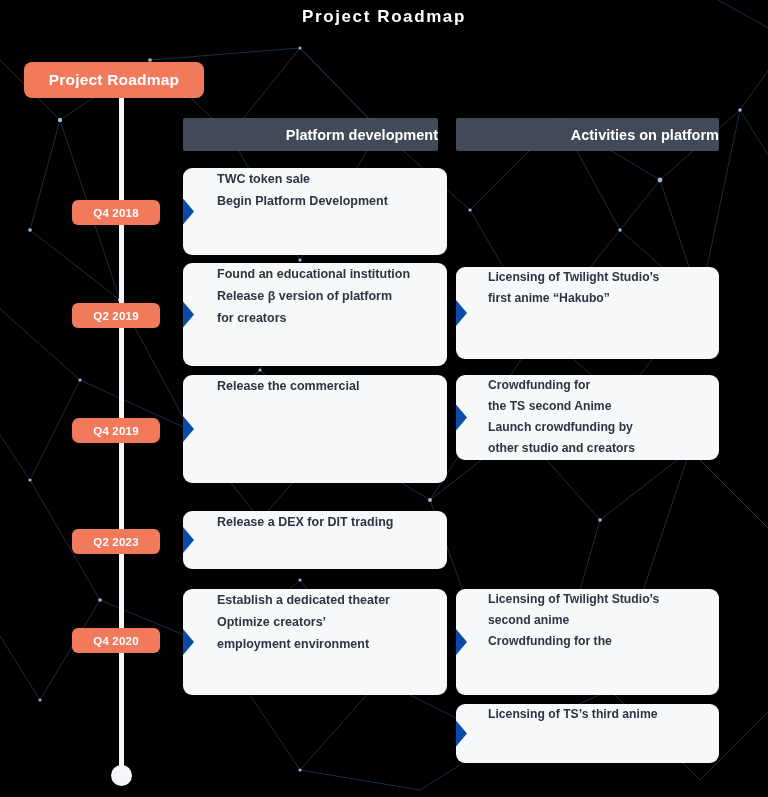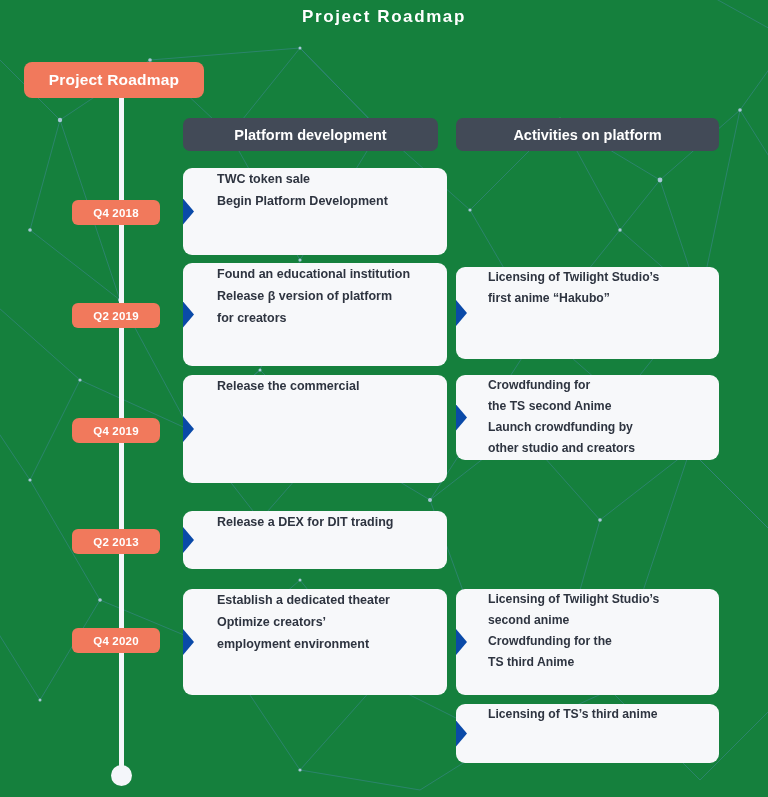--- a/index.html
+++ b/index.html
@@ -4,21 +4,21 @@
 <style>
   * { box-sizing: border-box; margin: 0; padding: 0; }
   html, body {
     width: 768px; height: 797px;
     font-family: "Liberation Sans", sans-serif;
     overflow: hidden;
   }
   #root {
     position: relative;
     width: 768px; height: 797px;
-    background: #15803d;
+    background: #000000;
     overflow: hidden;
   }
   #netbg {
     position: absolute; inset: 0;
     width: 768px; height: 797px;
     pointer-events: none;
   }
 
   
   .page-title {
@@ -59,22 +59,22 @@
     font-size: 15.5px;
     font-weight: bold;
     letter-spacing: 0.2px;
   }
 
   
   .col-header {
     position: absolute;
     height: 33px;
     background: #424a57;
-    border-radius: 7px;
-    display: flex; align-items: center; justify-content: center;
+    border-radius: 2px;
+    display: flex; align-items: center; justify-content: flex-end;
     color: #ffffff;
     font-size: 14.5px;
     font-weight: bold;
   }
   .col-header.h1 { left: 183px; top: 118px; width: 255px; }
   .col-header.h2 { left: 456px; top: 118px; width: 263px; }
 
   
   .qchip {
     position: absolute;
@@ -232,41 +232,40 @@
         <div class="line">Release the commercial</div>
       </div>
       <div class="card right" style="left: 456px; top: 375px; width: 263px; height: 85px;">
         <div class="notch"></div>
         <div class="line">Crowdfunding for</div>
         <div class="line">the TS second Anime</div>
         <div class="line">Launch crowdfunding by</div>
         <div class="line">other studio and creators</div>
       </div>
       <div class="qchip" style="top: 529px;">
-        <span>Q2 2013</span>
+        <span>Q2 2023</span>
       </div>
       <div class="card" style="left: 183px; top: 511px; width: 264px; height: 58px;">
         <div class="notch"></div>
         <div class="line">Release a DEX for DIT trading</div>
       </div>
       <div class="qchip" style="top: 628px;">
         <span>Q4 2020</span>
       </div>
       <div class="card" style="left: 183px; top: 589px; width: 264px; height: 106px;">
         <div class="notch"></div>
         <div class="line">Establish a dedicated theater</div>
         <div class="line">Optimize creators’</div>
         <div class="line">employment environment</div>
       </div>
       <div class="card right" style="left: 456px; top: 589px; width: 263px; height: 106px;">
         <div class="notch"></div>
         <div class="line">Licensing of Twilight Studio’s</div>
         <div class="line">second anime</div>
         <div class="line">Crowdfunding for the</div>
-        <div class="line">TS third Anime</div>
       </div>
       <div class="card right" style="left: 456px; top: 704px; width: 263px; height: 59px;">
         <div class="notch"></div>
         <div class="line">Licensing of TS’s third anime</div>
       </div>
     </div>
 
 </div>
 
 </body></html>

